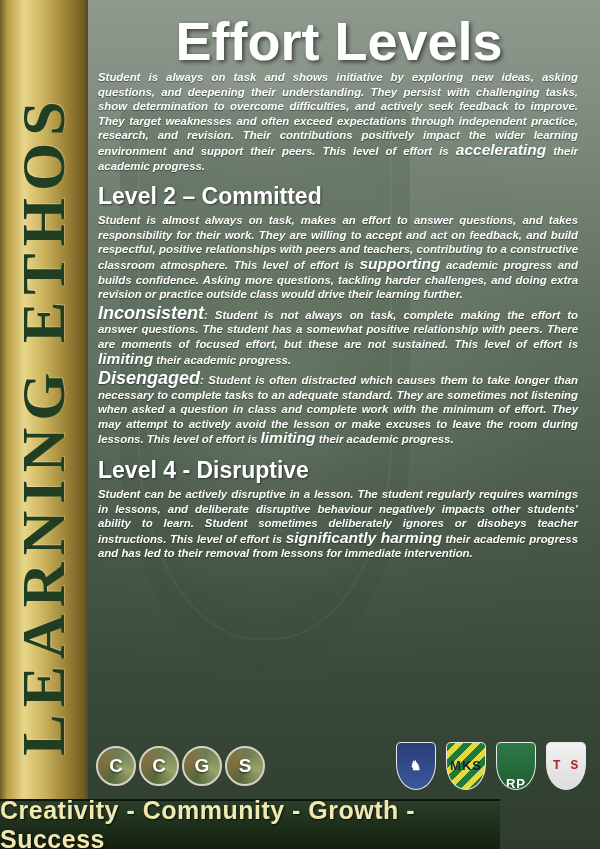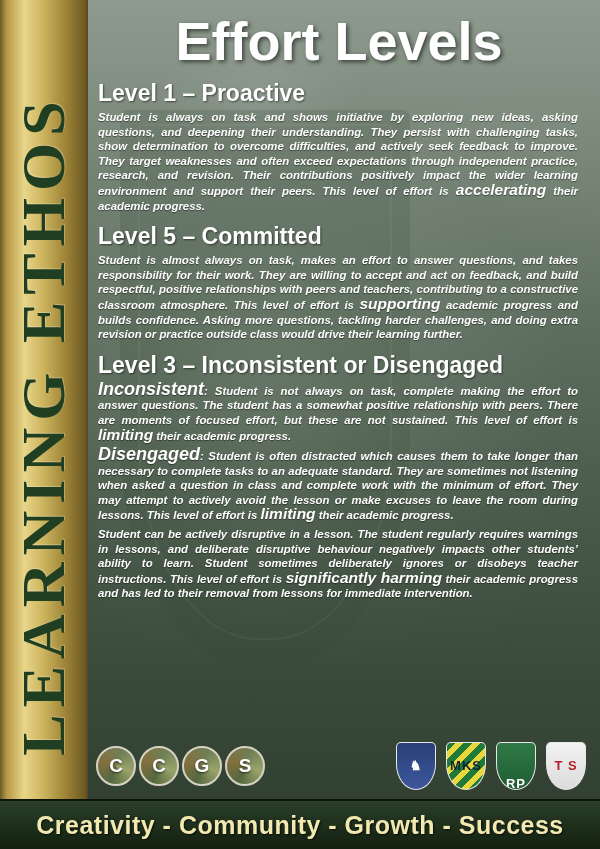--- a/index.html
+++ b/index.html
@@ -160,31 +160,31 @@
     display: flex; align-items: center; justify-content: center;
     font-size: 9px; font-weight: bold;
     color: #ffffff;
     text-align: center;
     line-height: 10px;
     overflow: hidden;
   }
   .crest.c1 { background: linear-gradient(180deg,#2a3f78,#3c579b); }
   .crest.c2 { background: repeating-linear-gradient(135deg,#1f7a3a 0 6px,#e8d83c 6px 12px); color:#123; }
   .crest.c3 { background: linear-gradient(180deg,#2f7a46,#1f5c33); align-items: flex-end; }
-  .crest.c4 { background: linear-gradient(180deg,#f2f2f2,#dcdcdc); color:#b5202a; }
+  .crest.c4 { background: linear-gradient(180deg,#f2f2f2,#dcdcdc); color:#b5202a;font-family:Liberation Mono, monospace; }
   .crest .glyph {
     font-size: 13px;
     letter-spacing: 1px;
   }
 
   
   .footer {
     position: absolute;
     left: 0; bottom: 0;
-    width: 600px; height: 50px;
+    width: 500px; height: 50px;
     background: linear-gradient(180deg, #2a3f2a 0%, #13200f 100%);
     border-top: 2px solid #0d150b;
     display: flex; align-items: center; justify-content: center;
   }
   .footer span {
     font-size: 25px;
     font-weight: bold;
     color: #f2e9b0;
     letter-spacing: 0.5px;
     text-shadow: 1px 1px 2px rgba(0,0,0,0.7);
@@ -200,36 +200,35 @@
 
   <div class="sidebar">
     <div class="sidebar-text">LEARNING ETHOS</div>
   </div>
 
   <div class="content">
 
     <h1 class="poster-title">Effort Levels</h1>
 
     <section class="level">
-      <h2>Level 1 – Proactive</h2>
       <p><span>Student is always on task and shows initiative by exploring new ideas, asking questions, and deepening their understanding. They persist with challenging tasks, show determination to overcome difficulties, and actively seek feedback to improve. They target weaknesses and often exceed expectations through independent practice, research, and revision. Their contributions positively impact the wider learning environment and support their peers. This level of effort is </span><span class="em">accelerating</span><span> their academic progress.</span></p>
     </section>
 
     <section class="level">
-      <h2>Level 5 – Committed</h2>
+      <h2>Level 2 – Committed</h2>
       <p><span>Student is almost always on task, makes an effort to answer questions, and takes responsibility for their work. They are willing to accept and act on feedback, and build respectful, positive relationships with peers and teachers, contributing to a constructive classroom atmosphere. This level of effort is </span><span class="em">supporting</span><span> academic progress and builds confidence. Asking more questions, tackling harder challenges, and doing extra revision or practice outside class would drive their learning further.</span></p>
     </section>
 
     <section class="level">
-      <h2>Level 3 – Inconsistent or Disengaged</h2>
       <p><span class="sublabel">Inconsistent</span><span>: Student is not always on task, complete making the effort to answer questions. The student has a somewhat positive relationship with peers. There are moments of focused effort, but these are not sustained. This level of effort is </span><span class="em">limiting</span><span> their academic progress.</span></p>
       <p><span class="sublabel">Disengaged</span><span>: Student is often distracted which causes them to take longer than necessary to complete tasks to an adequate standard. They are sometimes not listening when asked a question in class and complete work with the minimum of effort. They may attempt to actively avoid the lesson or make excuses to leave the room during lessons. This level of effort is </span><span class="em">limiting</span><span> their academic progress.</span></p>
     </section>
 
     <section class="level">
+      <h2>Level 4 - Disruptive</h2>
       <p><span>Student can be actively disruptive in a lesson. The student regularly requires warnings in lessons, and deliberate disruptive behaviour negatively impacts other students’ ability to learn. Student sometimes deliberately ignores or disobeys teacher instructions. This level of effort is </span><span class="em">significantly harming</span><span> their academic progress and has led to their removal from lessons for immediate intervention.</span></p>
     </section>
 
   </div>
 
   <div class="logos">
     <div class="ccgs">
       <div class="letter">C</div>
       <div class="letter">C</div>
       <div class="letter">G</div>

